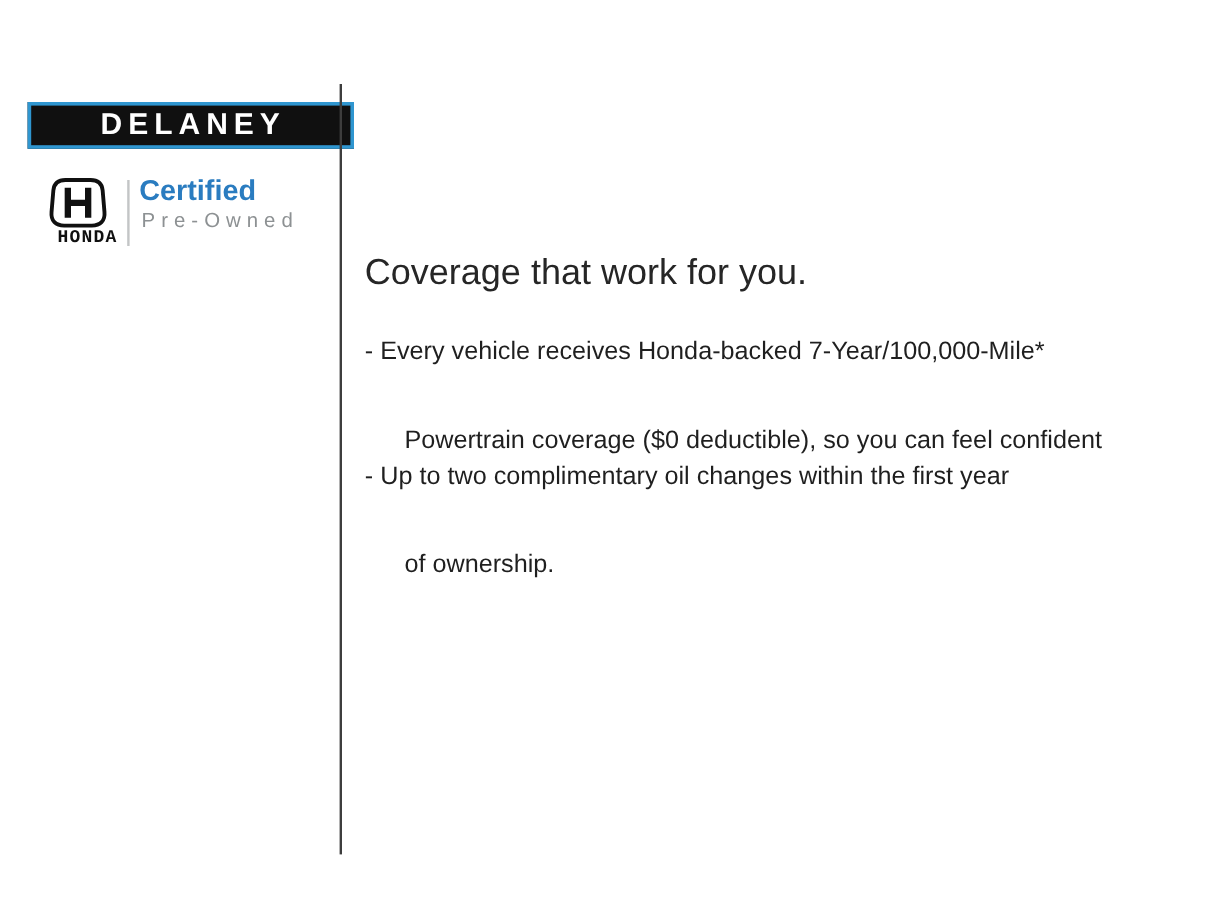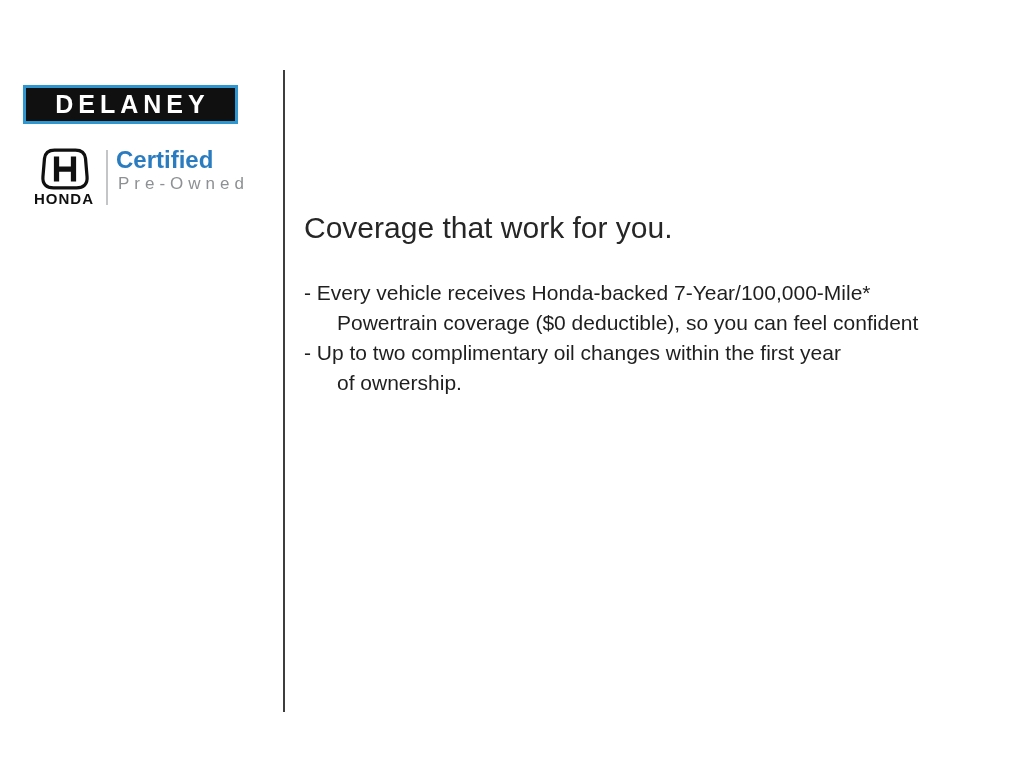--- a/index.html
+++ b/index.html
@@ -20,21 +20,21 @@
     position: relative;
     overflow: hidden;
     font-family: "Liberation Sans", "DejaVu Sans", sans-serif;
   }
 
   
   .delaney-logo {
     position: absolute;
     left: 23px;
     top: 85px;
-    width: 215px;
+    width: 272px;
     height: 39px;
     background: var(--logo-black);
     border: 3px solid var(--delaney-border-blue);
     display: flex;
     align-items: center;
     justify-content: center;
   }
   .delaney-logo span {
     color: #ffffff;
     font-weight: 700;
@@ -57,22 +57,22 @@
     top: 2px;
     width: 54px;
     height: 42px;
     color: var(--logo-black);
   }
   .honda-wordmark {
     position: absolute;
     left: 0px;
     top: 44px;
     width: 64px;
-    text-align: left;
-    font-family: Liberation Sans, sans-serif;
+    text-align: right;
+    font-family: Liberation Mono, monospace;
     font-weight: 700;
     font-size: 15px;
     letter-spacing: 1px;
     color: var(--logo-black);
     white-space: nowrap;
   }
   .cpo-divider {
     position: absolute;
     left: 72px;
     top: 4px;
@@ -126,21 +126,21 @@
   .benefits-list {
     position: absolute;
     left: 304px;
     top: 278px;
     width: 716px;
     font-size: 21px;
     line-height: 30px;
     color: var(--body-text);
   }
   .benefit-line { white-space: nowrap; }
-  .benefit-line.cont { padding-left: 33px; }
+  .benefit-line.cont { padding-left: 33px; margin-top: 44px; }
 </style>
 </head>
 <body>
 
 <div class="delaney-logo">
   <span>DELANEY</span>
 </div>
 
 <div class="honda-lockup">
   <svg class="honda-mark" viewBox="0 0 60 52" aria-hidden="true">

